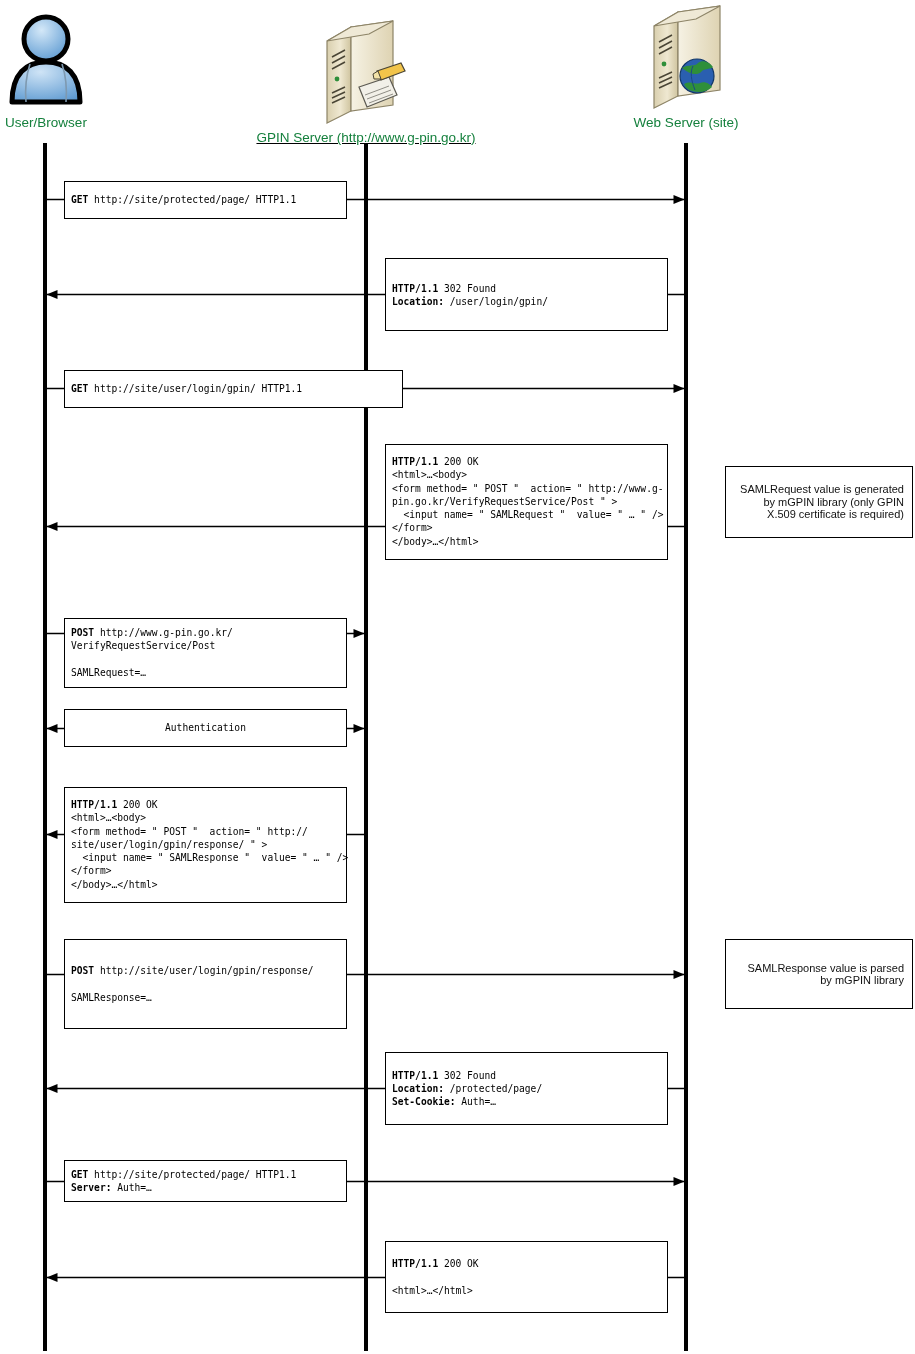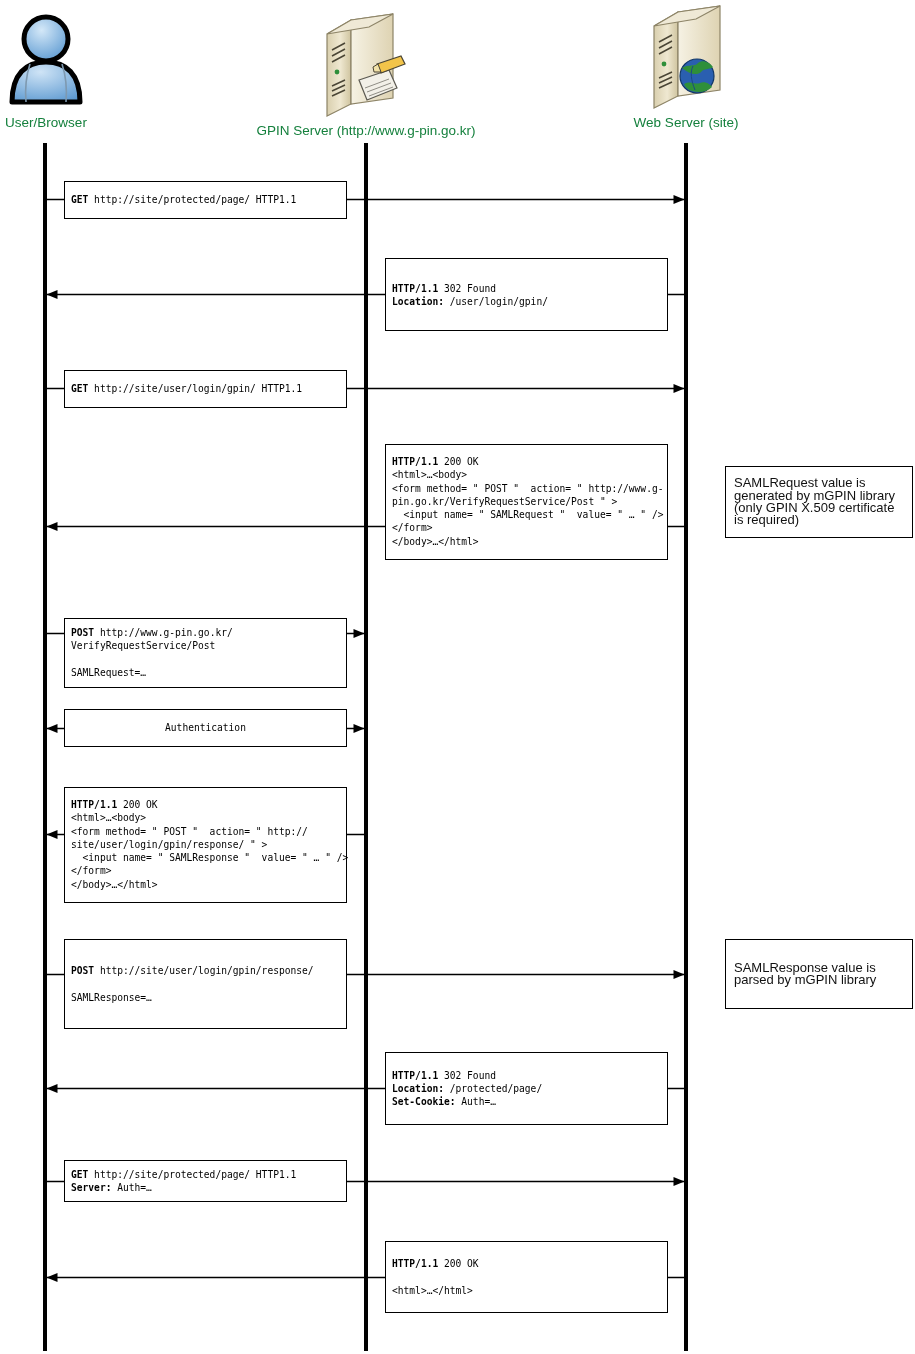--- a/index.html
+++ b/index.html
@@ -25,22 +25,22 @@
           font-family:"DejaVu Sans Mono", monospace;
           font-size:9.6px;line-height:13.3px;color:#000;
           white-space:pre;letter-spacing:0px;}
   .msgbox.center .inner{text-align:center;left:0;right:0;}
   .msgbox .inner b{font-weight:bold;}
 
   
   .notebox{position:absolute;border:1.6px solid #000;background:#fff;
            box-sizing:border-box;z-index:5;display:flex;
            align-items:center;justify-content:center;}
-  .notebox .ntext{font-family:"Liberation Sans", sans-serif;font-size:13px;
-           line-height:12.4px;text-align:left;color:#111;padding:0 8px;}
+  .notebox .ntext{font-family:"Liberation Sans", sans-serif;font-size:11px;
+           line-height:12.4px;text-align:right;color:#111;padding:0 8px;}
 
   
   #arrows{position:absolute;left:0;top:0;width:915px;height:1354px;z-index:2;}
 </style>
 </head>
 <body>
 
 <div id="stage">
 
   <div class="actor" style="left:0px;top:4px;width:92px;">
@@ -58,21 +58,21 @@
         </defs>
         <path d="M12 98 C12 70 26 58 46 58 C66 58 80 70 80 98 Z" fill="url(#pg2)" stroke="#000" stroke-width="5" stroke-linejoin="round"></path>
         <path d="M30 60 C26 72 25 86 26 98" fill="none" stroke="#7e99b0" stroke-width="1.6"></path>
         <path d="M62 60 C66 72 67 86 66 98" fill="none" stroke="#7e99b0" stroke-width="1.6"></path>
         <circle cx="46" cy="35" r="22" fill="url(#pg1)" stroke="#000" stroke-width="5"></circle>
       </svg>
     </div>
     <div class="caption">User/Browser</div>
   </div>
 
-  <div class="actor" style="left:241px;top:12px;width:250px;">
+  <div class="actor" style="left:241px;top:19px;width:250px;text-decoration:underline;">
     <div class="glyph" style="margin-left:0;">
       <svg width="250" height="112" viewBox="0 0 250 112">
         <defs>
           <linearGradient id="sv1" x1="0" y1="0" x2="1" y2="0">
             <stop offset="0%" stop-color="#d9cfae"></stop>
               <stop offset="55%" stop-color="#efe8d1"></stop>
             <stop offset="100%" stop-color="#cfc49f"></stop>
           </linearGradient>
           <linearGradient id="sv2" x1="0" y1="0" x2="1" y2="0">
             <stop offset="0%" stop-color="#f6f2e4"></stop>
@@ -187,21 +187,21 @@
     </svg>
 
   <div id="msgboxes">
       <div class="msgbox" style="left: 64px; top: 181px; width: 283px; height: 38px;">
         <div class="inner"><b>GET</b> http://site/protected/page/ HTTP1.1</div>
       </div>
       <div class="msgbox" style="left: 385px; top: 258px; width: 283px; height: 73px;">
         <div class="inner"><b>HTTP/1.1</b> 302 Found
 <b>Location:</b> /user/login/gpin/</div>
       </div>
-      <div class="msgbox" style="left: 64px; top: 370px; width: 283px; height: 38px;">
+      <div class="msgbox" style="left: 64px; top: 370px; width: 339px; height: 38px;">
         <div class="inner"><b>GET</b> http://site/user/login/gpin/ HTTP1.1</div>
       </div>
       <div class="msgbox" style="left: 385px; top: 444px; width: 283px; height: 116px;">
         <div class="inner"><b>HTTP/1.1</b> 200 OK
 &lt;html&gt;…&lt;body&gt;
 &lt;form method= " POST "  action= " http://www.g-
 pin.go.kr/VerifyRequestService/Post " &gt;
   &lt;input name= " SAMLRequest "  value= " … " /&gt;
 &lt;/form&gt;
 &lt;/body&gt;…&lt;/html&gt;</div>

